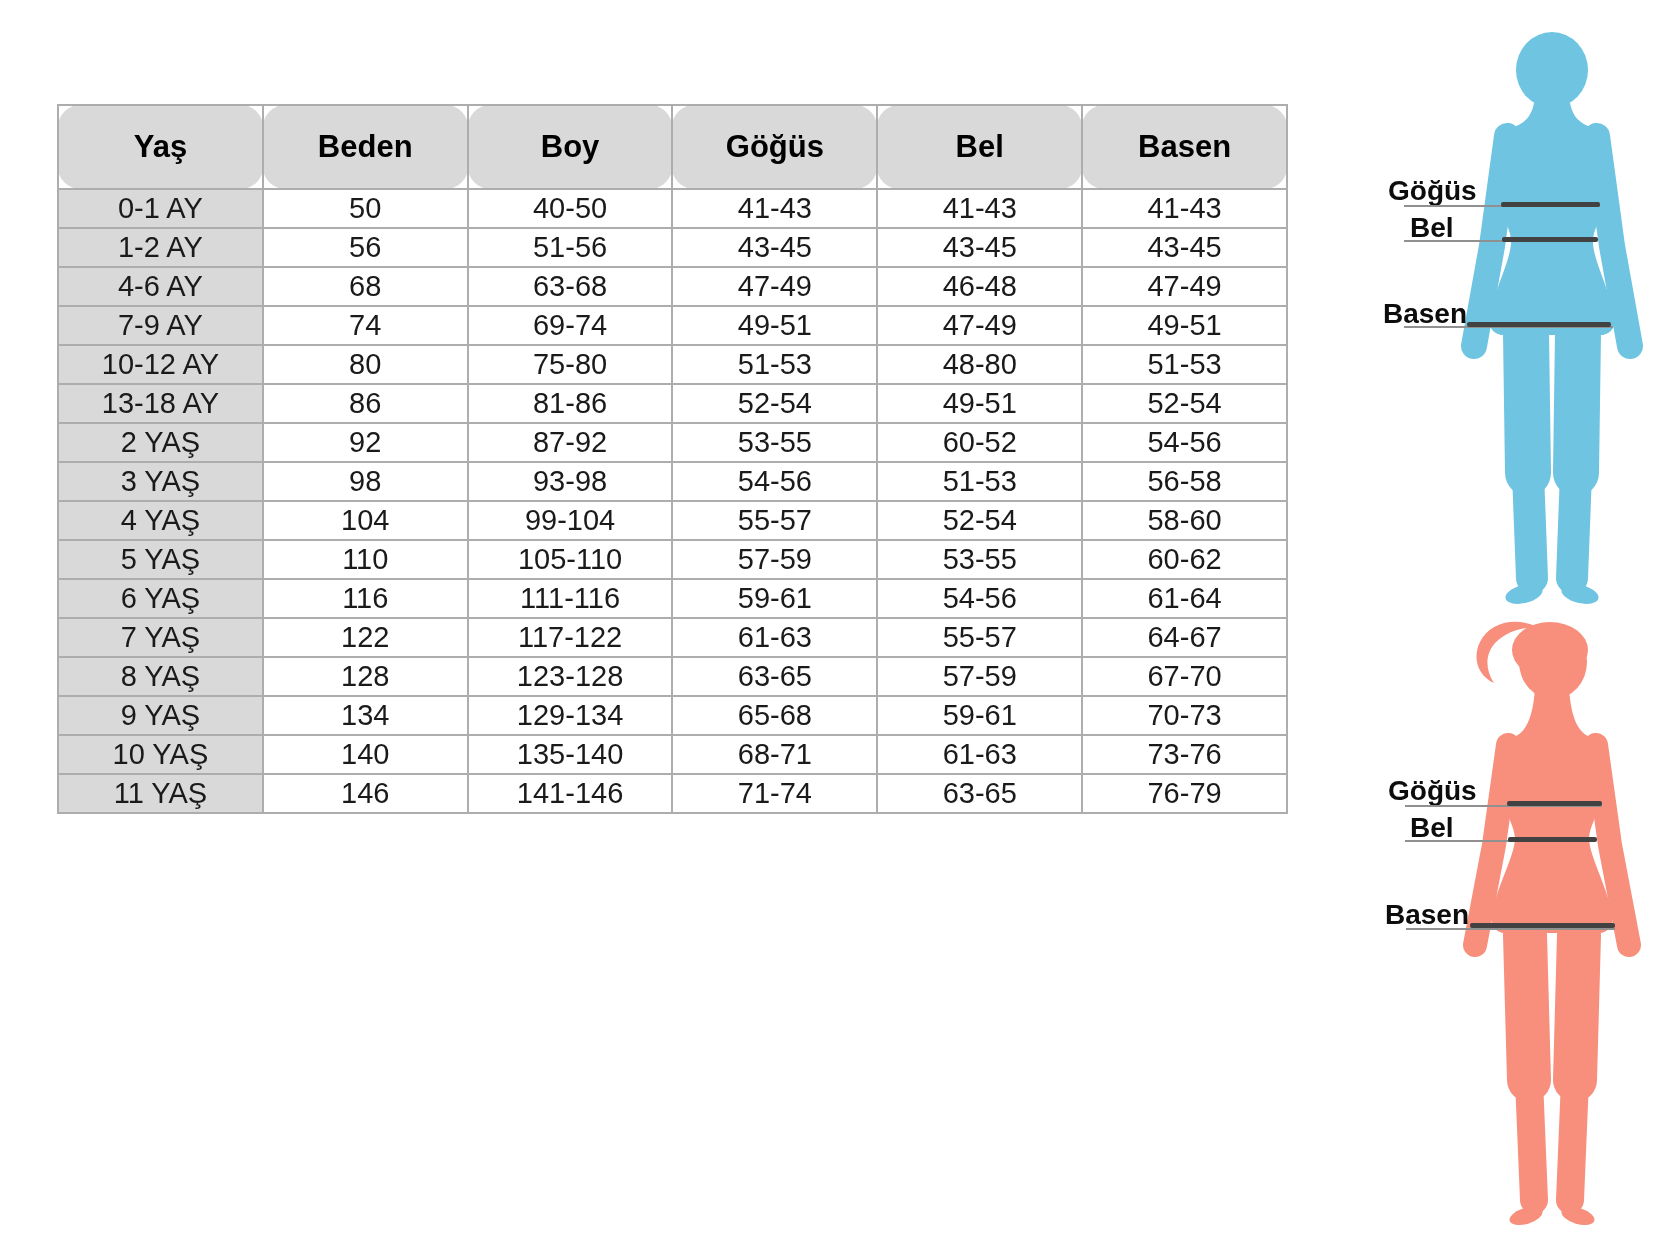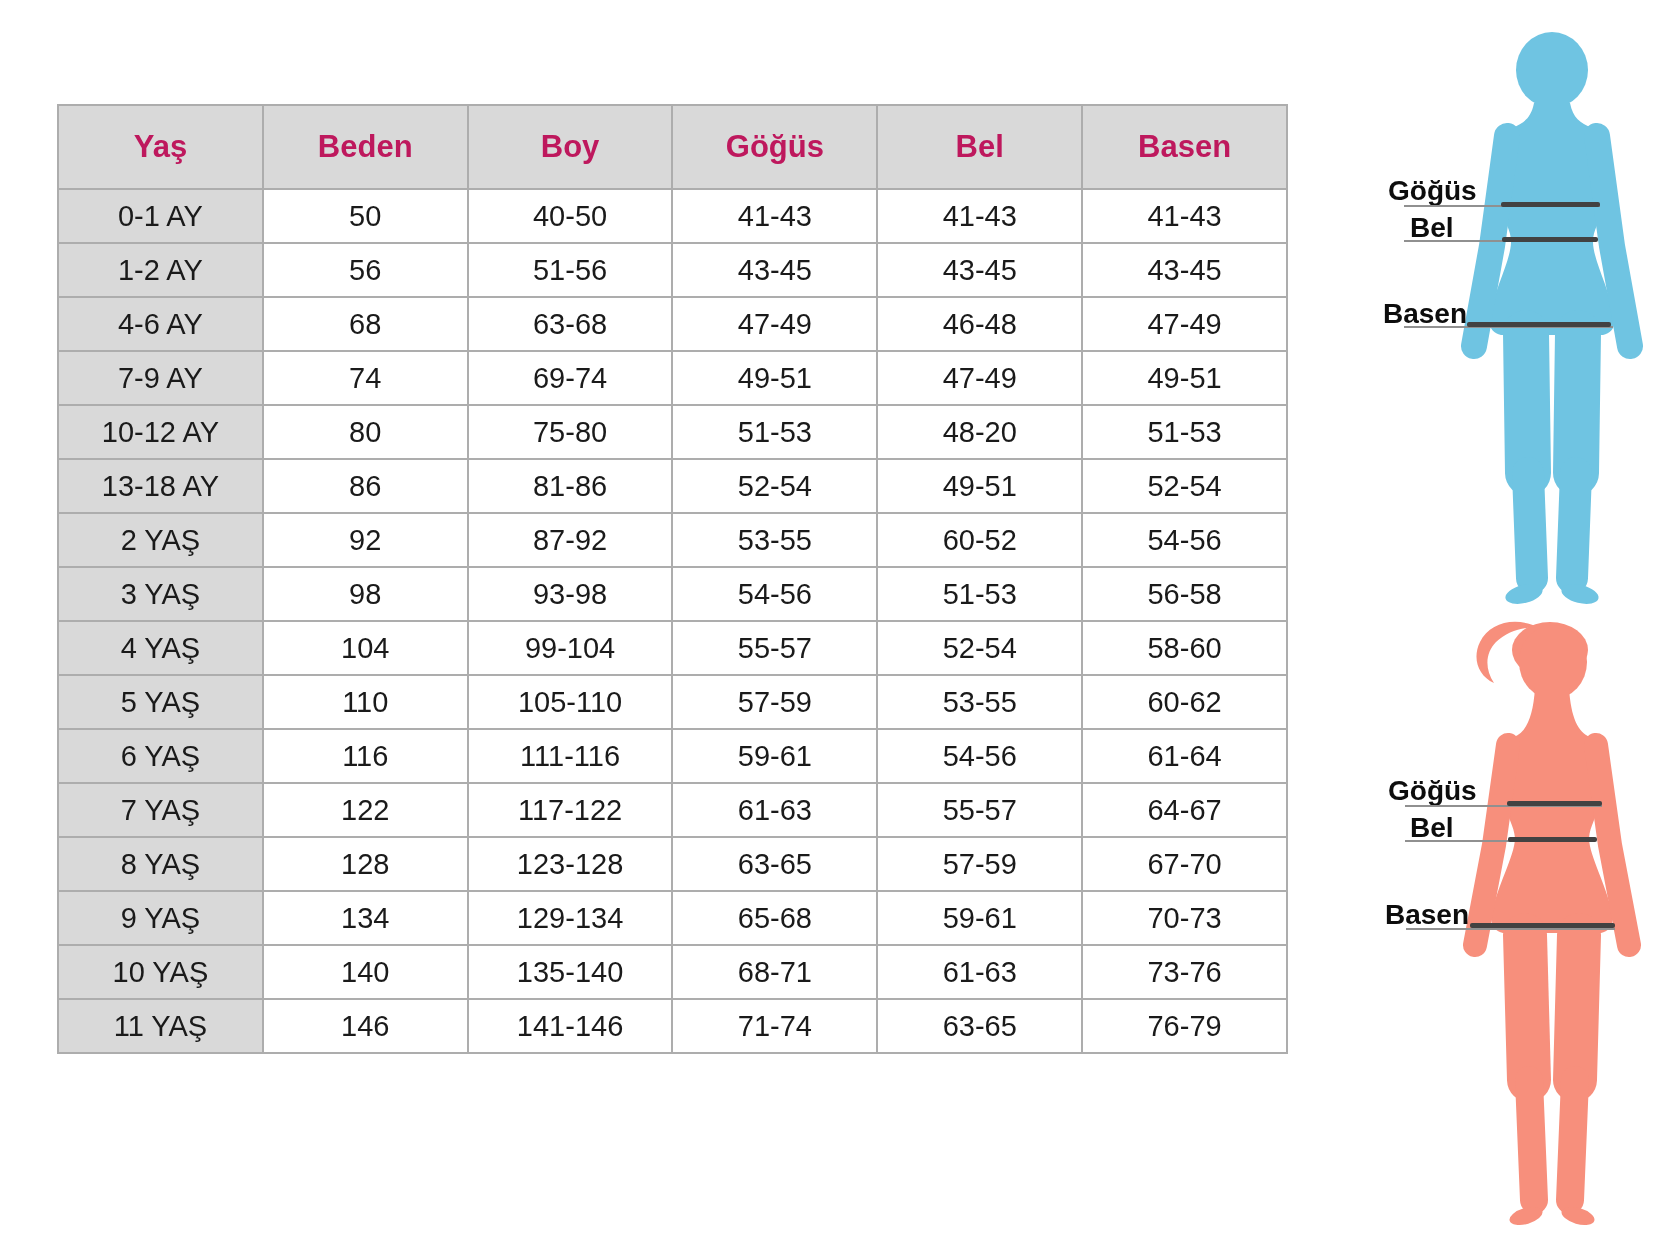--- a/index.html
+++ b/index.html
@@ -24,23 +24,23 @@
     position:absolute;left:57px;top:104px;width:1231px;
     border-collapse:collapse;table-layout:fixed;
   }
   .size-table th,.size-table td{
     border:2px solid var(--grid-line);
     text-align:center;vertical-align:middle;
     overflow:hidden;white-space:nowrap;
   }
   .size-table thead th{
     background:var(--header-bg);
-    height:80px;font-size:31px;font-weight:bold;color:#be185d;
-  }
-  .size-table tbody tr{height:54px;}
+    height:80px;font-size:31px;font-weight:bold;color:#000000;border-radius:22px;
+  }
+  .size-table tbody tr{height:39px;}
   .size-table tbody td{font-size:29px;font-weight:normal;background:#ffffff;}
   .size-table tbody td.row-label{background:var(--header-bg);}
 
   
   .fig-svg{position:absolute;}
   .boy .shape{fill:var(--boy-fill);}
   .boy .limb{stroke:var(--boy-fill);fill:none;stroke-linecap:round;stroke-linejoin:round;}
   .girl .shape{fill:var(--girl-fill);}
   .girl .limb{stroke:var(--girl-fill);fill:none;stroke-linecap:round;stroke-linejoin:round;}
 
@@ -96,21 +96,21 @@
         <td>69-74</td>
         <td>49-51</td>
         <td>47-49</td>
         <td>49-51</td>
       </tr>
       <tr>
         <td class="row-label">10-12 AY</td>
         <td>80</td>
         <td>75-80</td>
         <td>51-53</td>
-        <td>48-20</td>
+        <td>48-80</td>
         <td>51-53</td>
       </tr>
       <tr>
         <td class="row-label">13-18 AY</td>
         <td>86</td>
         <td>81-86</td>
         <td>52-54</td>
         <td>49-51</td>
         <td>52-54</td>
       </tr>

